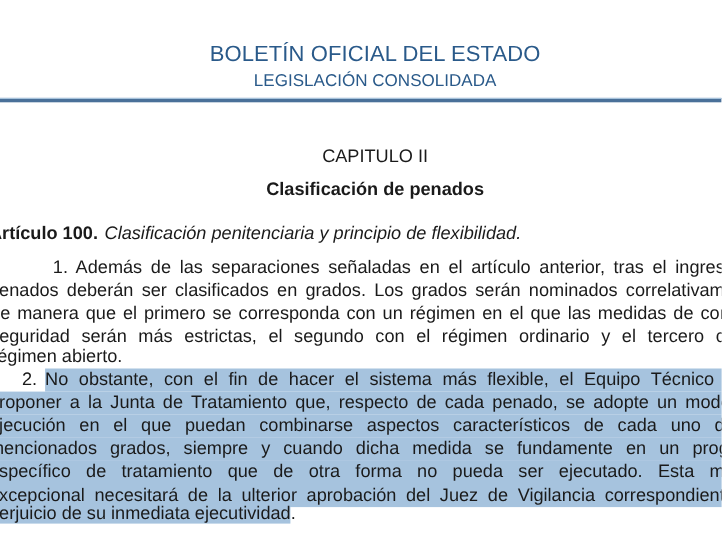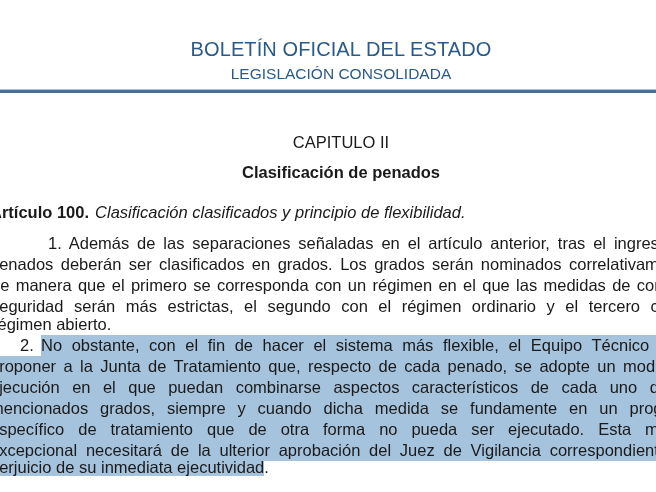--- a/index.html
+++ b/index.html
@@ -47,21 +47,21 @@
 <div>
   <div class="header-title">BOLETÍN OFICIAL DEL ESTADO</div>
   <div class="header-sub">LEGISLACIÓN CONSOLIDADA</div>
   <div class="divider"></div>
 </div>
 
 <div class="chapter">CAPITULO II</div>
 <div class="chapter-title">Clasificación de penados</div>
 
 <div class="article-heading">
-  <span class="num">Artículo 100.</span><span class="title">Clasificación clasificados y principio de flexibilidad.</span>
+  <span class="num">Artículo 100.</span><span class="title">Clasificación penitenciaria y principio de flexibilidad.</span>
 </div>
 
 <div>
   <div class="line" style="left:48px; top:233px; width:620px;">1. Además de las separaciones señaladas en el artículo anterior, tras el ingreso</div>
   <div class="line" style="left:-10px; top:254px; width:678px;">penados deberán ser clasificados en grados. Los grados serán nominados correlativame</div>
   <div class="line" style="left:-9px; top:275px; width:677px;">de manera que el primero se corresponda con un régimen en el que las medidas de cont</div>
   <div class="line" style="left:-9px; top:296px; width:677px;">seguridad serán más estrictas, el segundo con el régimen ordinario y el tercero co</div>
   <div class="line" style="left:-8px; top:314px; text-align:left; text-align-last:left;">régimen abierto.</div>
 </div>
 

